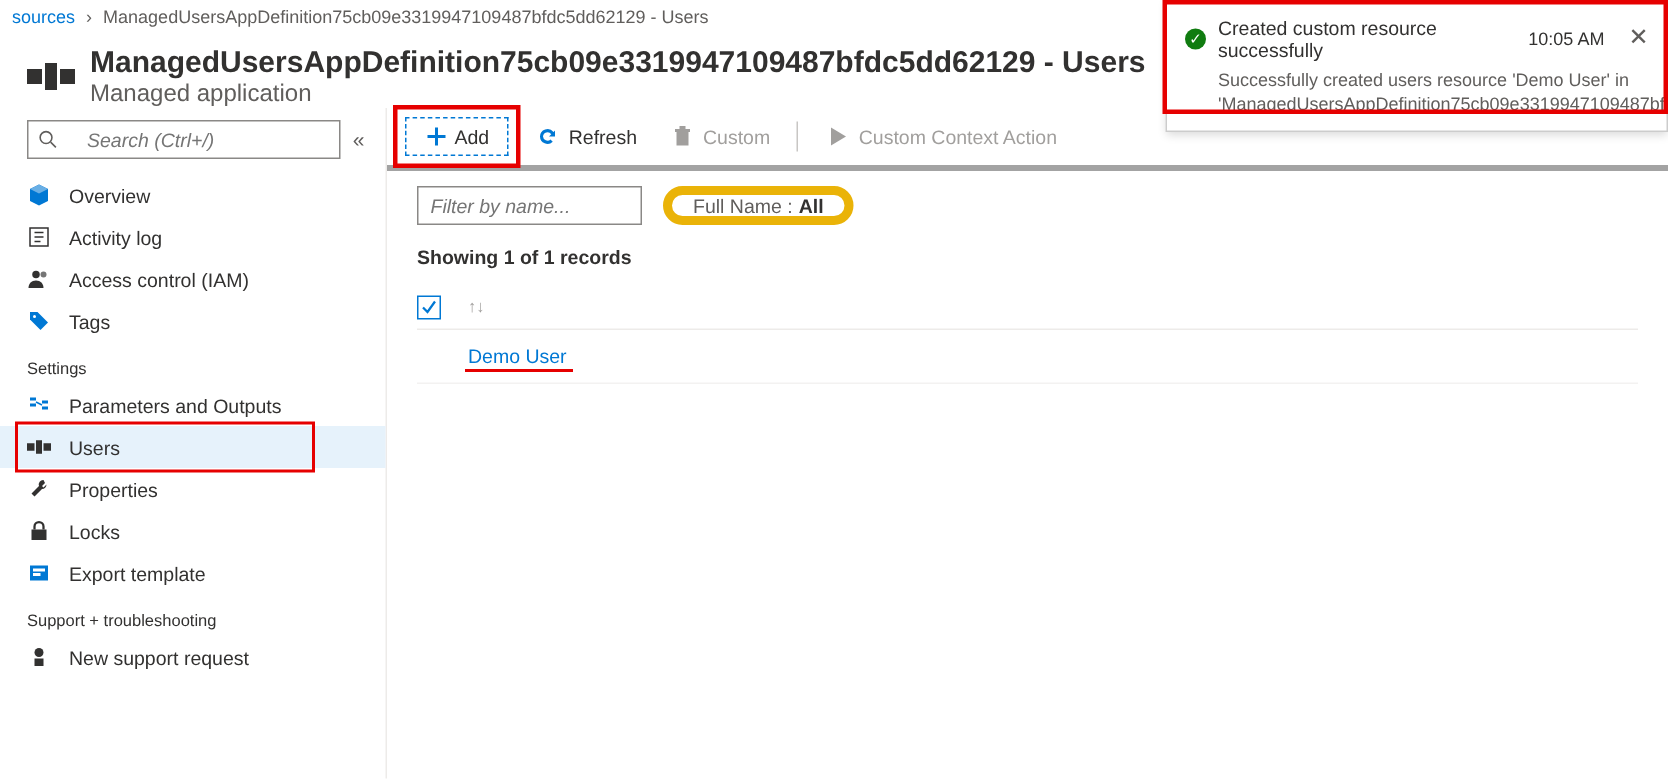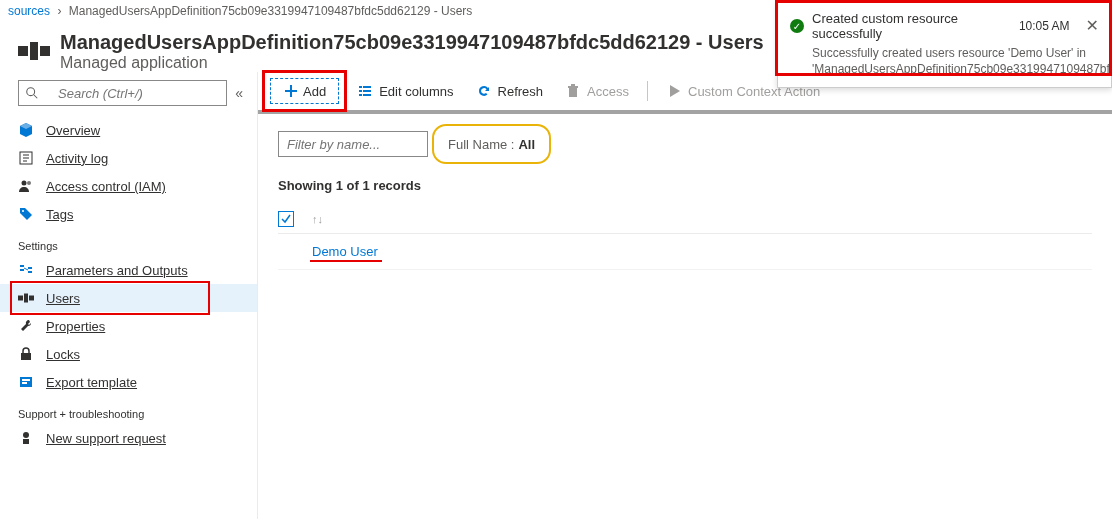--- a/index.html
+++ b/index.html
@@ -17,42 +17,42 @@
   
   .body { display: flex; height: calc(100% - 60px); }
   
   .sidebar { width: 258px; border-right: 1px solid #edebe9; padding: 8px 0; position: relative; }
   .search-row { display: flex; align-items: center; padding: 0 14px 10px 18px; }
   .search-box { flex: 1; border: 1px solid #8a8886; height: 26px; display: flex; align-items: center; padding: 0 6px; font-style: italic; color: #605e5c; }
   .search-box svg { width: 14px; height: 14px; margin-right: 6px; flex-shrink: 0; }
   .search-box input { border: none; outline: none; font-style: italic; width: 100%; font-size: 13px; background: transparent; margin-left: 13px; }
   .collapse { margin-left: 8px; color: #605e5c; font-size: 14px; cursor: pointer; }
   
-  .nav-item { display: flex; align-items: center; padding: 6px 18px; cursor: pointer; font-size: 13px; color: #323130; text-decoration: underline; }
+  .nav-item { display: flex; align-items: center; padding: 6px 18px; cursor: pointer; font-size: 13px; color: #323130; }
   .nav-item.active { background: #e6f2fb; }
   .nav-icon { width: 16px; height: 16px; margin-right: 12px; flex-shrink: 0; display:flex; align-items:center; justify-content:center; }
   .nav-section { padding: 12px 18px 4px; font-size: 11px; color: #323130; font-weight: 400; }
   
   .highlight-red { border: 2px solid #e60000; }
   
   .main { flex: 1; padding: 0; position: relative; }
   
   .toolbar { display: flex; align-items: center; padding: 6px 12px; gap: 2px; border-bottom: 4px solid #a3a3a3; }
   .tb-item { display: flex; align-items: center; padding: 4px 10px; cursor: pointer; font-size: 13px; color: #323130; gap: 6px; }
   .tb-item.disabled { color: #a19f9d; }
   .tb-icon { width: 16px; height: 16px; display:flex; align-items:center; justify-content:center; }
   .tb-sep { width: 1px; height: 20px; background: #c8c6c4; margin: 0 6px; }
   
   .add-btn-wrap { position: relative; margin-right: 6px; }
   .add-btn { border: 1px dashed #0078d4; display: flex; align-items: center; padding: 4px 12px; font-size: 13px; gap: 4px; cursor: pointer; }
   .add-btn-highlight { position: absolute; top: -8px; left: -8px; right: -8px; bottom: -8px; border: 3px solid #e60000; pointer-events: none; }
   
-  .filter-row { display: flex; align-items: center; padding: 10px 20px; gap: 4px; }
+  .filter-row { display: flex; align-items: center; padding: 10px 20px; gap: 14px; }
   .filter-input { border: 1px solid #8a8886; height: 26px; width: 150px; padding: 0 8px; font-style: italic; color: #605e5c; font-size: 13px; }
-  .filter-pill { border: 2px solid #eab308; border-radius: 14px; height: 40px; padding: 0 14px; display: flex; align-items: center; font-size: 13px; }
+  .filter-pill { border: 6px solid #eab308; border-radius: 14px; height: 26px; padding: 0 14px; display: flex; align-items: center; font-size: 13px; }
   .filter-pill .lab { color: #605e5c; }
   .filter-pill .val { font-weight: 600; margin-left: 4px; }
   
   .records { padding: 4px 20px 12px; font-size: 13px; font-weight: 600; }
   
   .table { padding: 0 20px; }
   .th-row { display: flex; align-items: center; border-bottom: 1px solid #edebe9; padding: 6px 0; }
   .checkbox { width: 16px; height: 16px; border: 1px solid #0078d4; display: flex; align-items: center; justify-content: center; margin-right: 18px; cursor: pointer; }
   .th { font-size: 11px; font-weight: 600; letter-spacing: 0.5px; color: #323130; flex: 1; }
   .sort-icon { color: #a19f9d; font-size: 11px; }
@@ -225,47 +225,34 @@
                 <line x1="2" y1="8" x2="14" y2="8" stroke="#0078d4" stroke-width="2"></line>
               </svg>
             </span>
           <span>Add</span>
         </div>
         <div class="add-btn-highlight"></div>
       </div>
       <div class="tb-item">
         <span class="tb-icon">
             <svg viewBox="0 0 16 16">
-              <rect x="2" y="3" width="3" height="2" fill="#0078d4"></rect>
-              <rect x="6" y="3" width="8" height="2" fill="#0078d4"></rect>
-              <rect x="2" y="7" width="3" height="2" fill="#0078d4"></rect>
-              <rect x="6" y="7" width="8" height="2" fill="#0078d4"></rect>
-              <rect x="2" y="11" width="3" height="2" fill="#0078d4"></rect>
-              <rect x="6" y="11" width="8" height="2" fill="#0078d4"></rect>
-            </svg>
-          </span>
-        <span>Edit columns</span>
-      </div>
-      <div class="tb-item">
-        <span class="tb-icon">
-            <svg viewBox="0 0 16 16">
               <path d="M3 8a5 5 0 019-3l1-1v4h-4l1.5-1.5A3 3 0 005 8a3 3 0 005 2l1.5 1.5A5 5 0 013 8z" fill="#0078d4"></path>
             </svg>
           </span>
         <span>Refresh</span>
       </div>
       <div class="tb-item disabled">
         <span class="tb-icon">
             <svg viewBox="0 0 16 16">
               <rect x="4" y="5" width="8" height="9" fill="#a19f9d"></rect>
               <rect x="3" y="3" width="10" height="2" fill="#a19f9d"></rect>
               <rect x="6" y="1" width="4" height="2" fill="#a19f9d"></rect>
             </svg>
           </span>
-        <span>Access</span>
+        <span>Custom</span>
       </div>
       <div class="tb-sep"></div>
       <div class="tb-item disabled">
         <span class="tb-icon">
             <svg viewBox="0 0 16 16">
               <path d="M4 2l10 6-10 6z" fill="#a19f9d"></path>
             </svg>
           </span>
         <span>Custom Context Action</span>
       </div>

